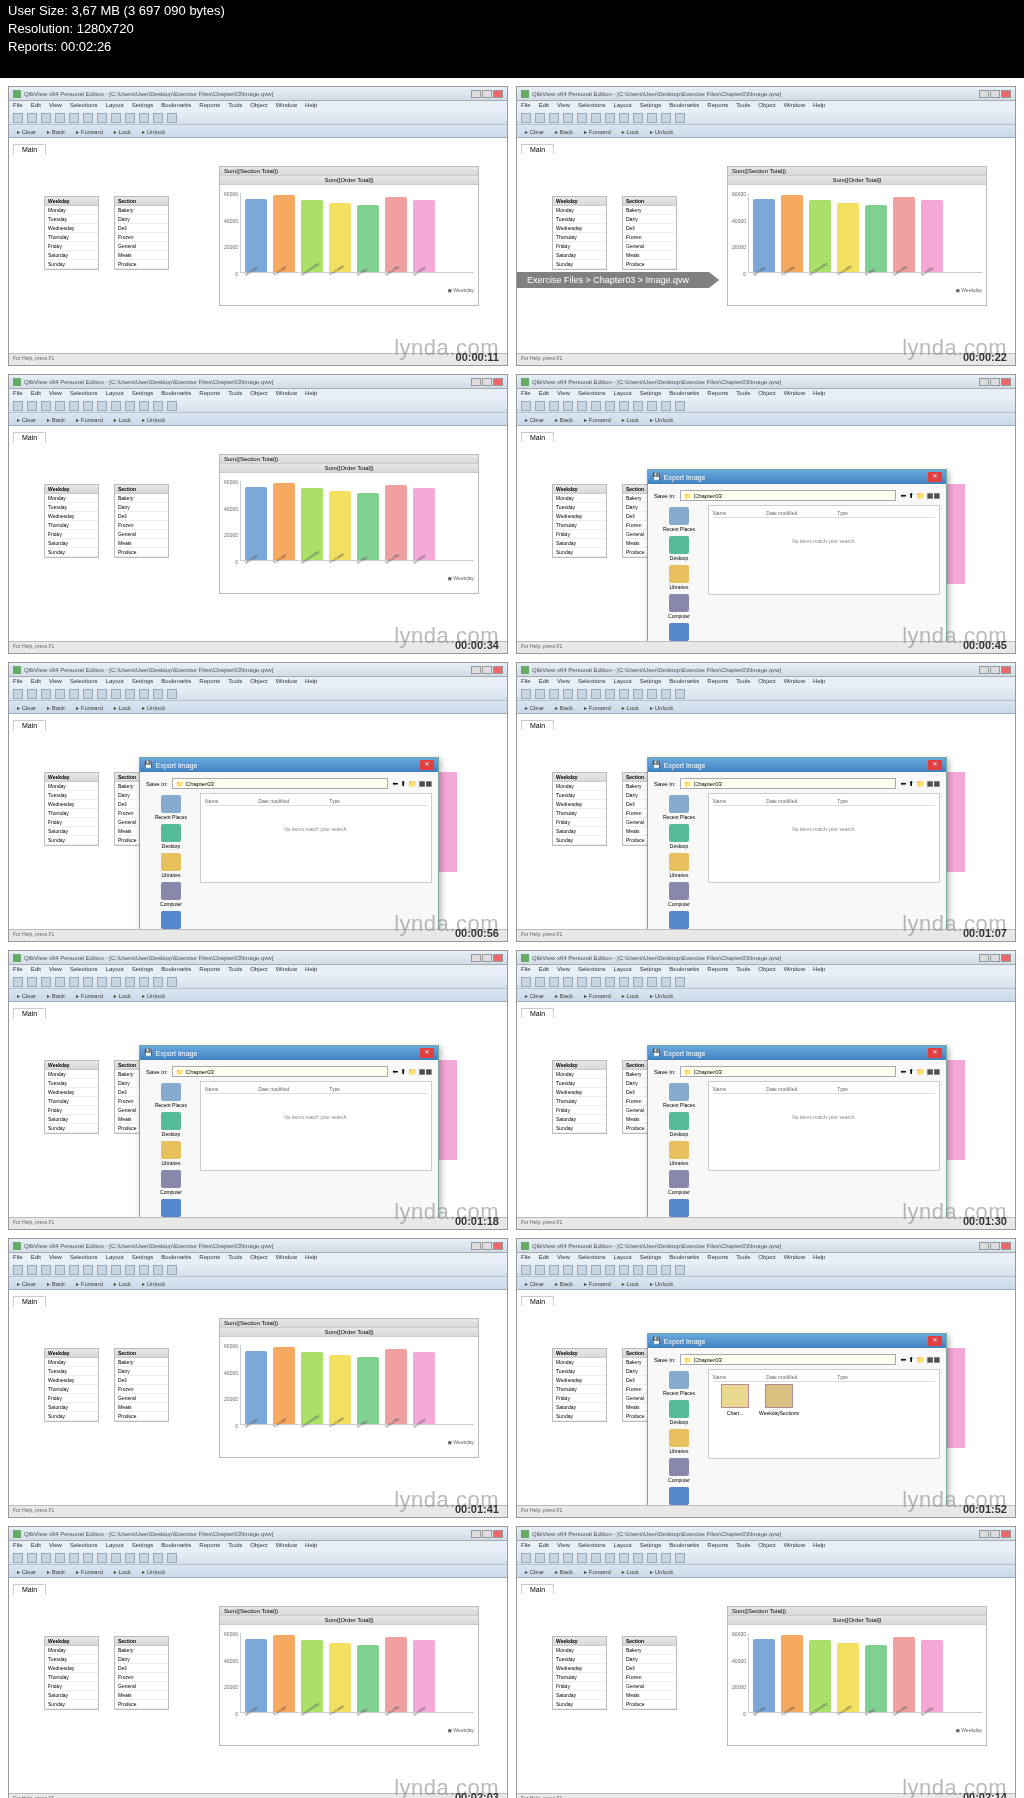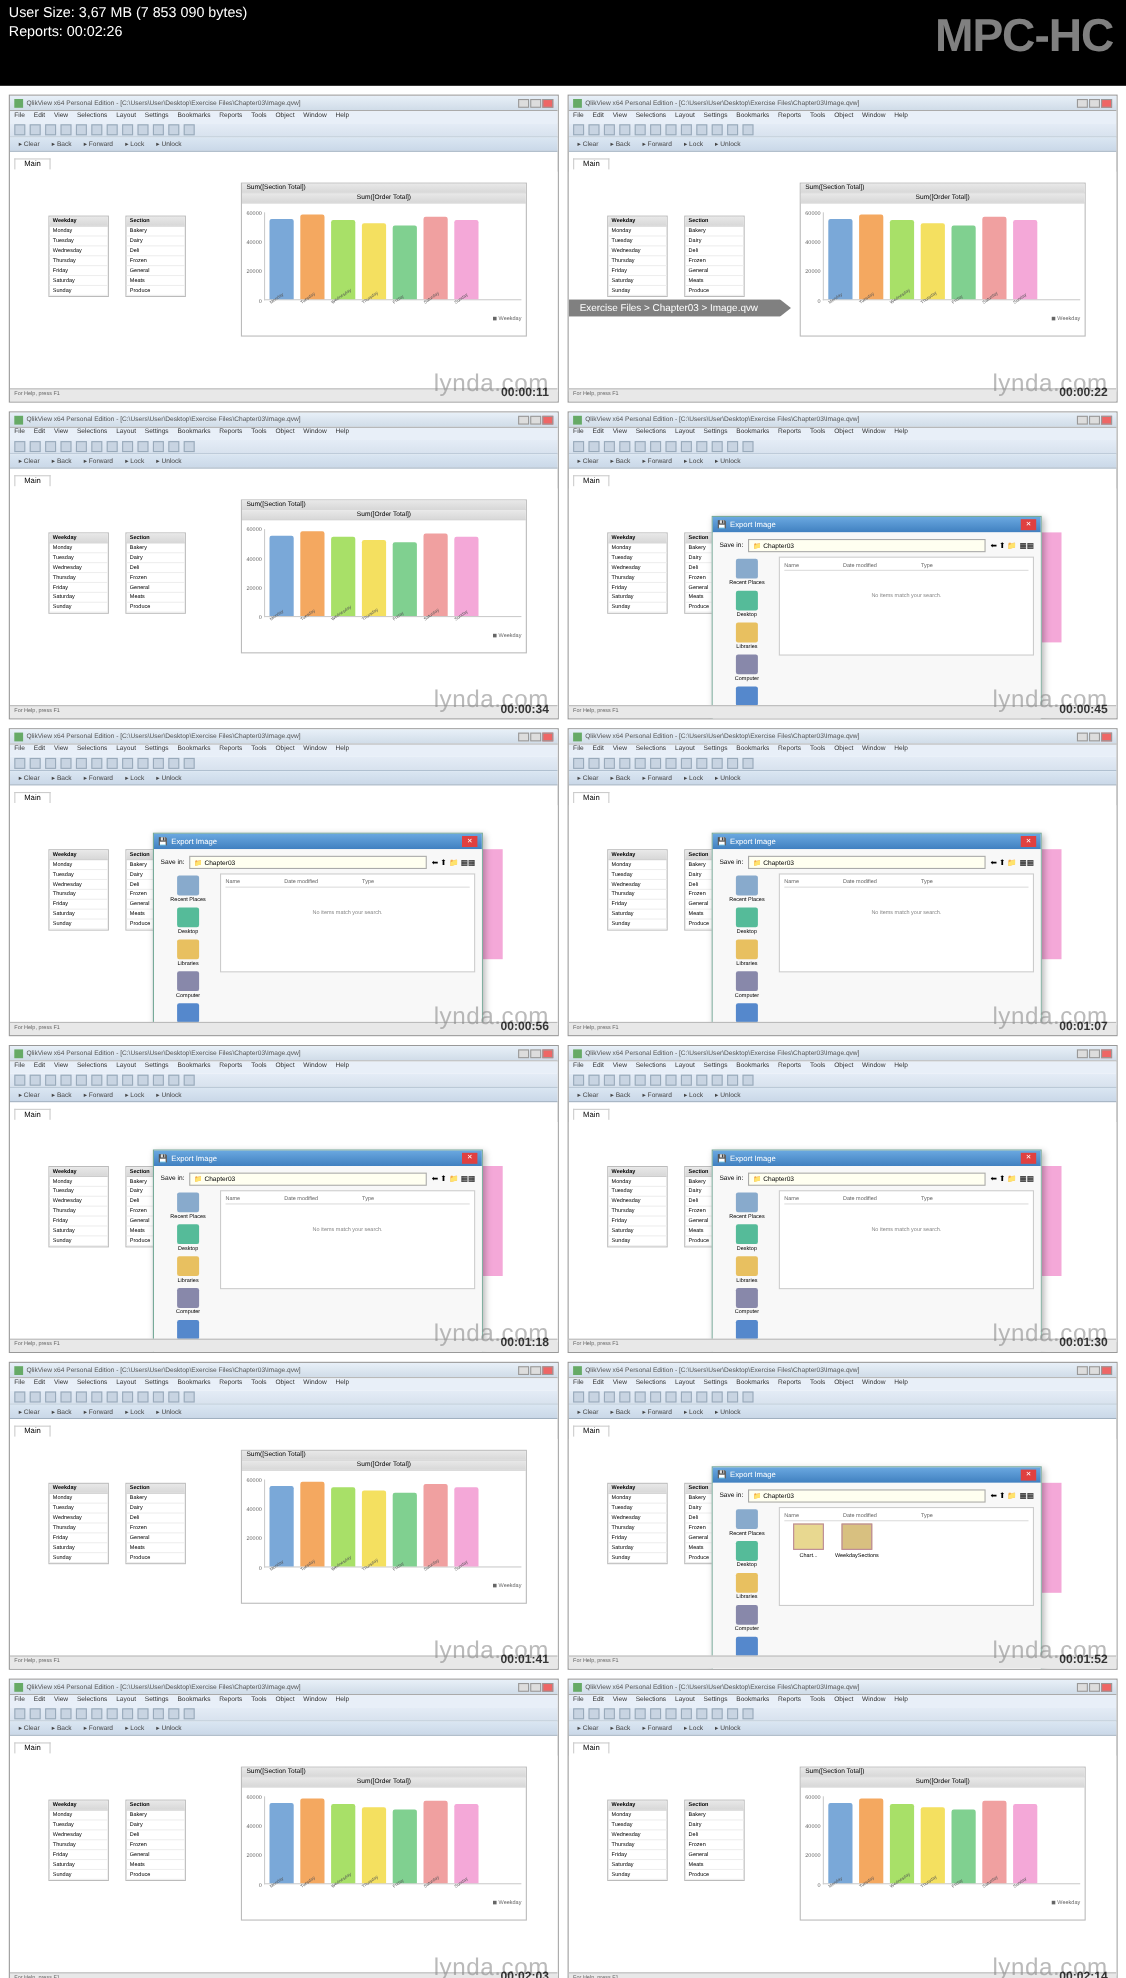--- a/index.html
+++ b/index.html
@@ -47,24 +47,24 @@
 .statusbar{position:absolute;bottom:0;left:0;right:0;height:12px;background:#e8e8e8;border-top:1px solid #bbb;font-size:5px;padding:1px 4px;color:#666}
 .file-thumb{display:inline-block;width:40px;text-align:center;font-size:5px;margin:2px}
 .file-thumb .fic{width:28px;height:24px;background:#d8c080;margin:0 auto 2px;border:1px solid #b89}
 .pink-strip{position:absolute;left:430px;top:40px;width:18px;height:100px;background:#f4a8d8}
 </style>
 </head>
 <body>
 
 <div class="header">
   <div class="header-info">
-    <div><span>User Size: </span><span>3,67 MB (7 853 090 bytes)</span></div>
+    <div><span>User Size: </span><span>3,67 MB (3 697 090 bytes)</span></div>
+    <div><span>Resolution: </span><span>1280x720</span></div>
     <div><span>Reports: </span><span>00:02:26</span></div>
   </div>
-  <div class="mpc-logo">MPC-HC</div>
 </div>
 
 <div class="grid" id="grid">
     <div class="thumb">
     <div class="app-titlebar">
     <span style="width:8px;height:8px;background:#6a6;margin-right:3px"></span>
     <span>QlikView x64 Personal Edition - [C:\Users\User\Desktop\Exercise Files\Chapter03\Image.qvw]</span>
     <div class="win-btns">
           <span></span>
           <span></span>

